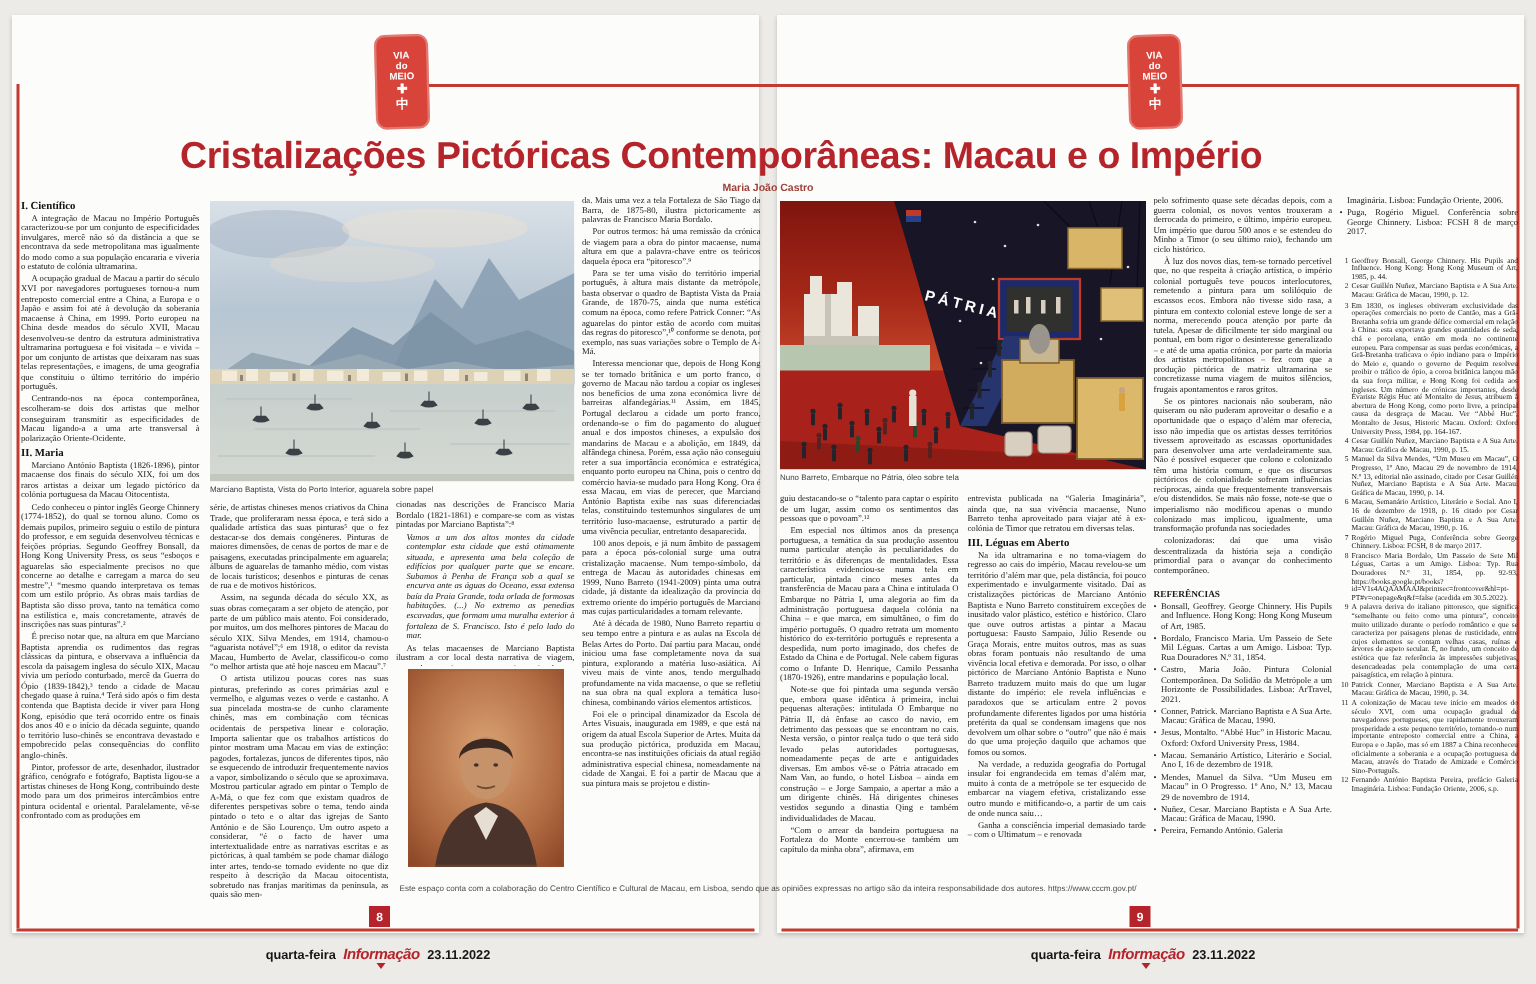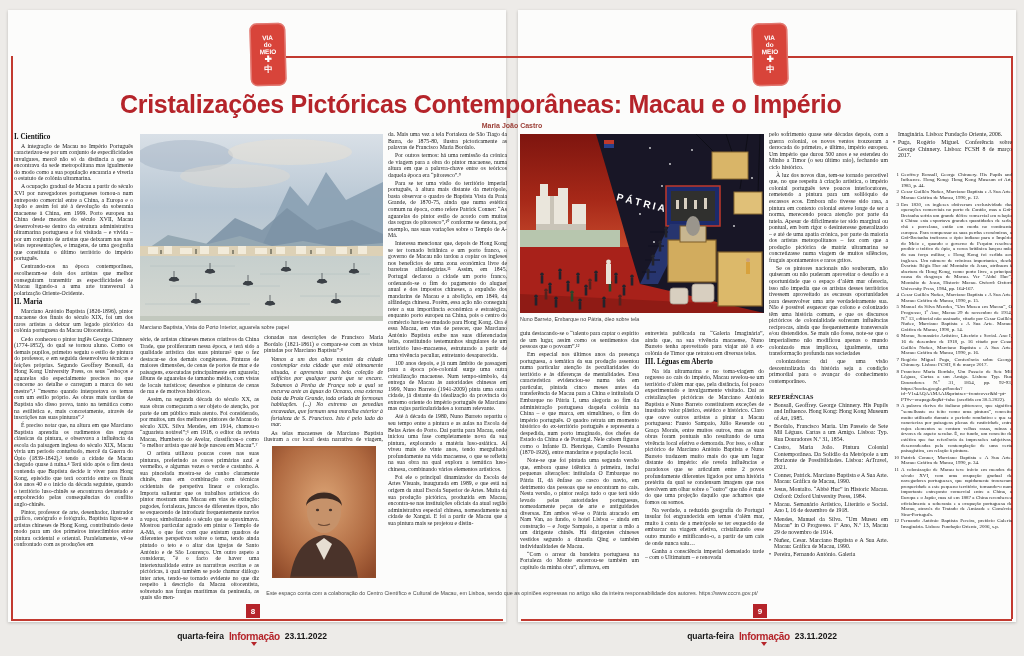--- a/index.html
+++ b/index.html
@@ -67,21 +67,21 @@
               font-family:"Liberation Sans",sans-serif;font-size:5.4px;color:#4a4a4a;}
   .pnum{position:absolute;top:604px;width:14px;height:14px;background:#b5242a;color:#fff;
         font-family:"Liberation Sans",sans-serif;font-weight:bold;font-size:8px;
         display:flex;align-items:center;justify-content:center;z-index:4;}
   #pnumL{left:246px}#pnumR{left:753px}
 
   .footer{position:absolute;top:631px;width:240px;display:flex;align-items:flex-start;justify-content:center;
           gap:5px;font-family:"Liberation Sans",sans-serif;font-weight:bold;font-size:8.5px;color:#151515;}
   #footerL{left:132px}#footerR{left:642px}
   .flogo-wrap{position:relative;display:inline-block;}
-  .flogo{color:#b5242a;font-size:10px;letter-spacing:-.3px;}
+  .flogo{color:#b5242a;font-style:italic;font-size:10px;letter-spacing:-.3px;}
   .flogo-tri{position:absolute;left:50%;bottom:-4px;margin-left:-3px;width:0;height:0;
              border-left:3.5px solid transparent;border-right:3.5px solid transparent;
              border-top:4.5px solid #b5242a;}
 </style>
 </head>
 <body>
 
 <div class="stage">
 
   <div class="page" id="pageL"></div>

